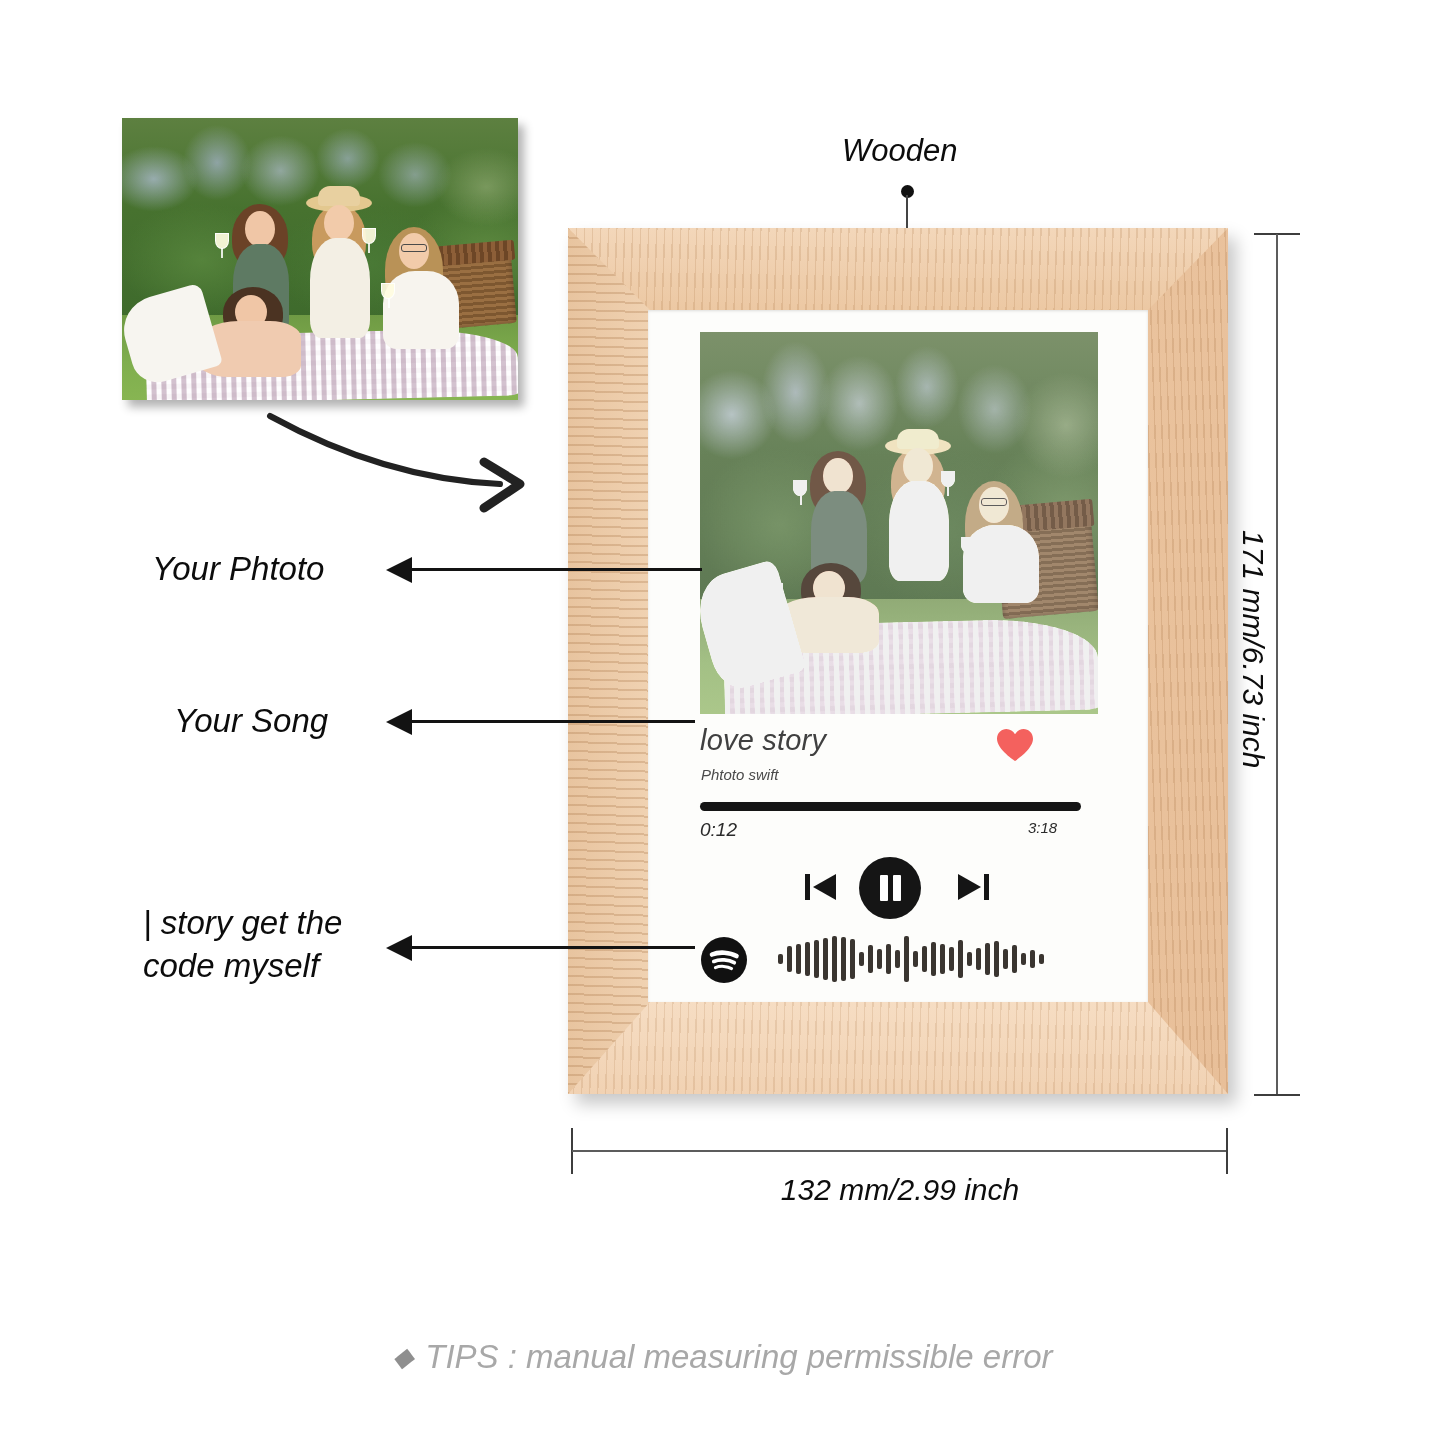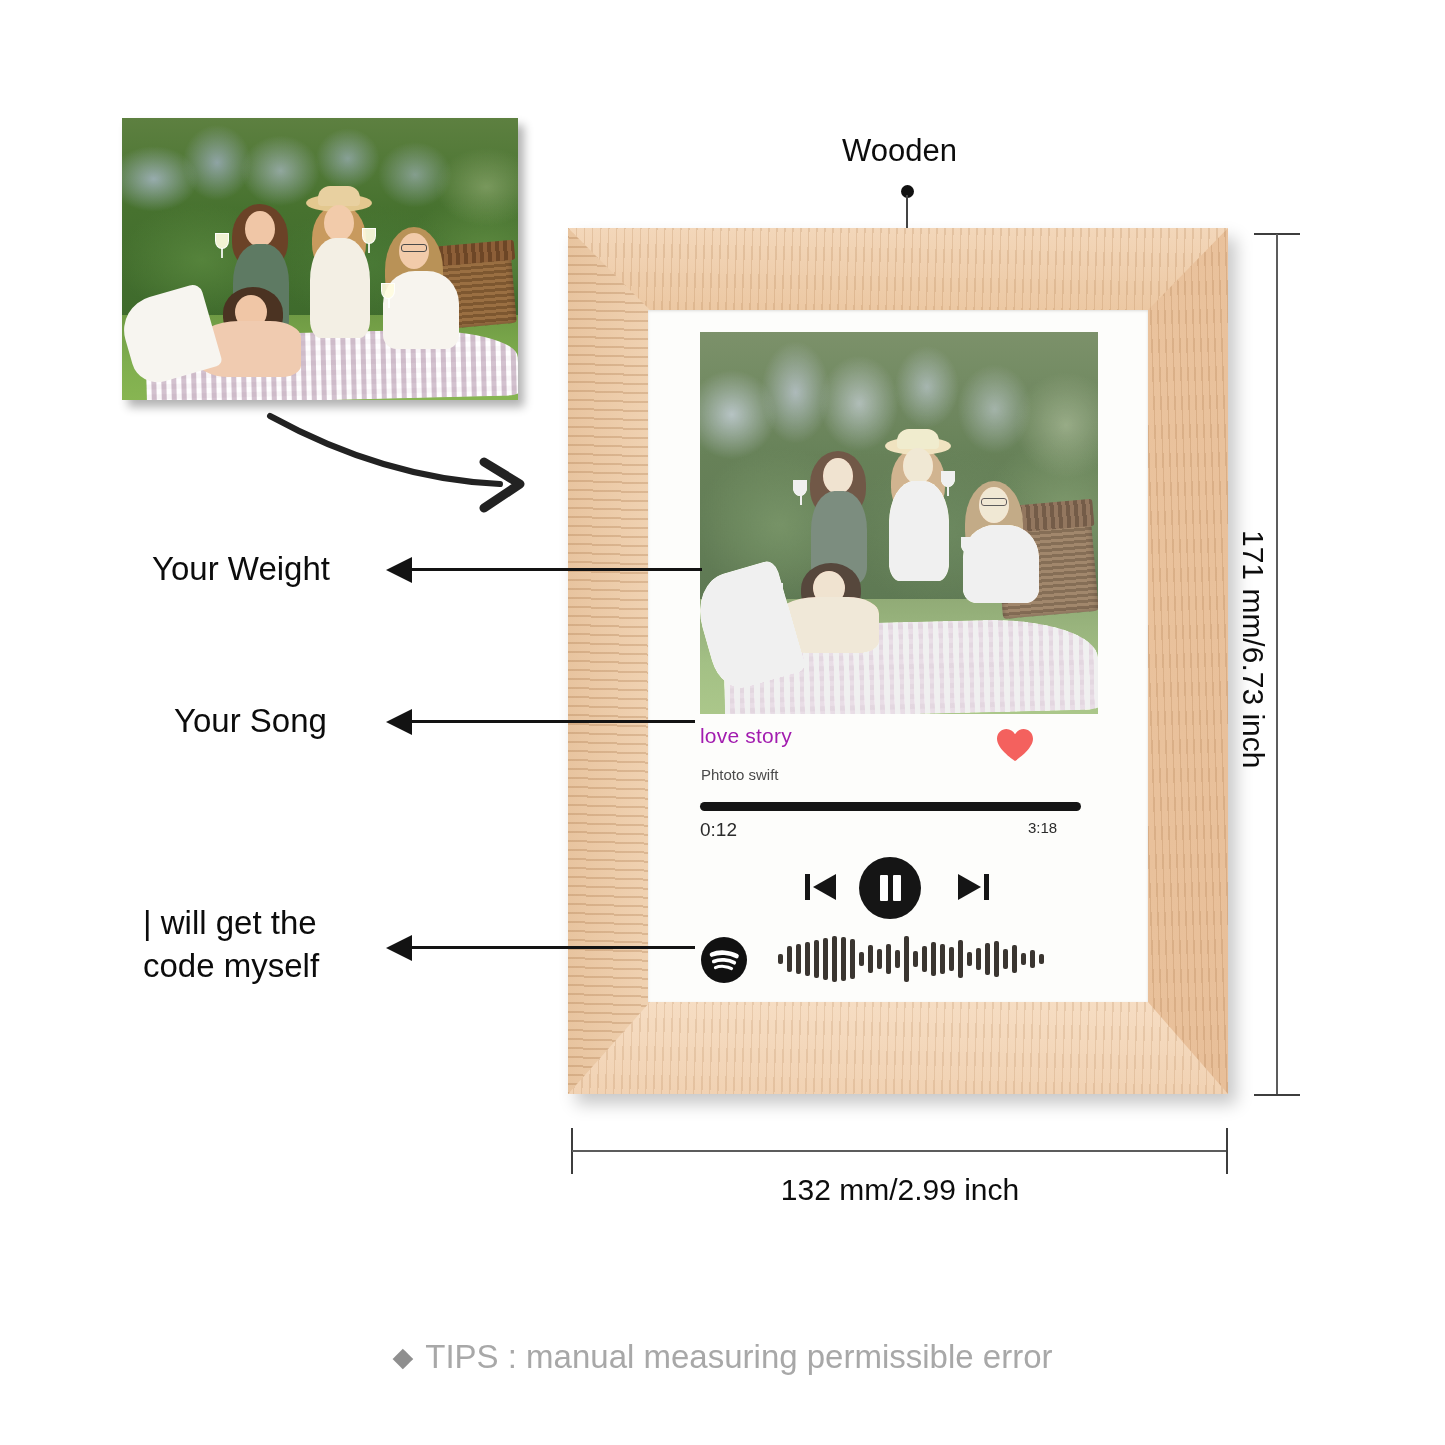--- a/index.html
+++ b/index.html
@@ -2,21 +2,21 @@
 <html><head>
 <meta charset="utf-8">
 <style>
   * { box-sizing: border-box; margin: 0; padding: 0; }
   html, body {
     width: 1445px; height: 1445px;
     background: #ffffff;
     font-family: "Liberation Sans", sans-serif;
     overflow: hidden;
   }
-  #stage { position: relative; width: 1149px; height: 1445px; background: #fff; }
+  #stage { position: relative; width: 1149px; height: 1445px; background: #fff; font-style: italic; }
 
   
   #ref-photo {
     position: absolute; left: 122px; top: 118px;
     width: 396px; height: 282px;
     box-shadow: 6px 7px 9px rgba(0,0,0,0.30);
     overflow: hidden; background: #2f5d2d;
   }
   .scene { position: absolute; inset: 0; overflow: hidden; }
   .scene .sky {
@@ -120,21 +120,21 @@
   }
   #inner-photo {
     position: absolute; left: 52px; top: 22px;
     width: 398px; height: 382px;
     overflow: hidden;
     filter: saturate(0.58) brightness(1.20) contrast(0.88);
   }
 
   
   #player { position: absolute; left: 0; top: 412px; width: 500px; height: 275px; }
-  #song-title { position: absolute; left: 52px; top: 2px; font-size: 21px; color: #a21caf; letter-spacing: .2px; }
+  #song-title { position: absolute; left: 52px; top: 2px; font-size: 29px; color: #404040; letter-spacing: .2px; }
   #song-artist { position: absolute; left: 53px; top: 44px; font-size: 15px; color: #4a4a4a; }
   #heart-icon { position: absolute; left: 348px; top: 6px; }
   #progress-track {
     position: absolute; left: 52px; top: 80px; width: 381px; height: 9px;
     background: #151515; border-radius: 5px;
   }
   #time-elapsed { position: absolute; left: 52px; top: 97px; font-size: 19px; color: #2b2b2b; }
   #time-total { position: absolute; left: 380px; top: 97px; font-size: 15px; color: #2b2b2b; }
   #controls { position: absolute; left: 52px; top: 135px; width: 381px; height: 62px; }
   #prev-icon { position: absolute; left: 105px; top: 14px; }
@@ -349,29 +349,29 @@
               <span style="height: 28px;"></span>
               <span style="height: 12px;"></span>
               <span style="height: 18px;"></span>
               <span style="height: 10px;"></span>
             </div>
         </div>
       </div>
     </div>
   </div>
 
-  <div class="anno-label" style="left:152px; top:548px;">Your Weight</div>
+  <div class="anno-label" style="left:152px; top:548px;">Your Phtoto</div>
   <div class="lead-line" style="left:400px; top:568px; width:302px;"></div>
   <div class="lead-head" style="left:386px; top:557px;"></div>
 
   <div class="anno-label" style="left:174px; top:700px;">Your Song</div>
   <div class="lead-line" style="left:400px; top:720px; width:295px;"></div>
   <div class="lead-head" style="left:386px; top:709px;"></div>
 
-  <div class="anno-label" style="left:143px; top:902px;">| will get the
+  <div class="anno-label" style="left:143px; top:902px;">| story get the
 code myself</div>
   <div class="lead-line" style="left:400px; top:946px; width:295px;"></div>
   <div class="lead-head" style="left:386px; top:935px;"></div>
 
   <div id="dim-v-cap-top"></div>
   <div id="dim-v-line"></div>
   <div id="dim-v-cap-bottom"></div>
   <div id="dim-v-text">171 mm/6.73 inch</div>
 
   <div id="dim-h-cap-left"></div>

